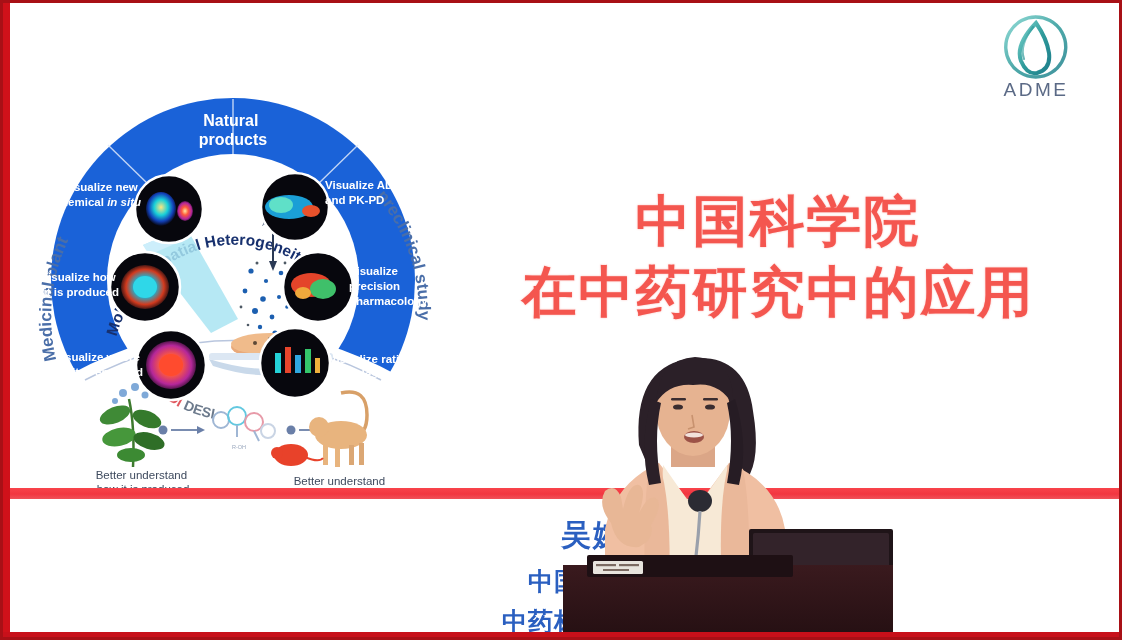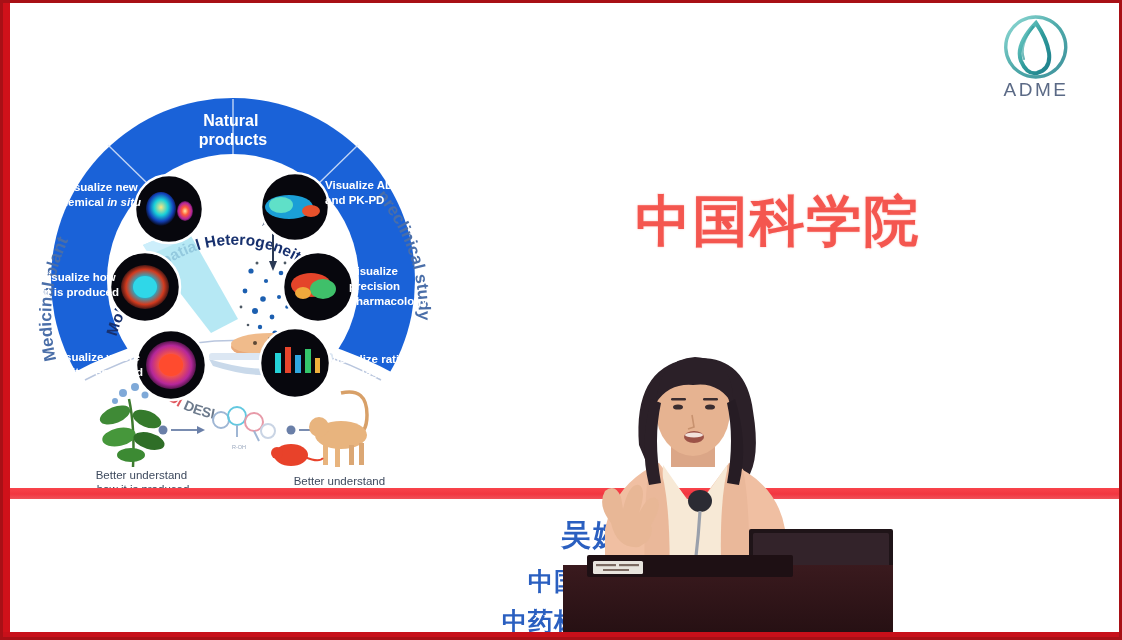--- a/index.html
+++ b/index.html
@@ -303,20 +303,21 @@
       </text>
       <text x="318" y="410" text-anchor="middle" font-family="Liberation Sans, sans-serif" font-size="11.5" fill="#3e4a5e">
         <tspan x="318" dy="0">Better understand</tspan>
         <tspan x="318" dy="14">how it work</tspan>
       </text>
     </svg>
   </div>
 
   <div id="title-block">
     <div id="title-line1" class="tline">中国科学院</div>
+    <div id="title-line2" class="tline">在中药研究中的应用</div>
   </div>
 
   <div id="caption-block">
     <div id="caption-name">吴婉</div>
     <div id="caption-org1">中国科学院</div>
     <div id="caption-org2">中药标准化技术</div>
   </div>
 
   <div id="photo">
     <svg width="330" height="307" viewBox="0 0 330 307" xmlns="http://www.w3.org/2000/svg">

